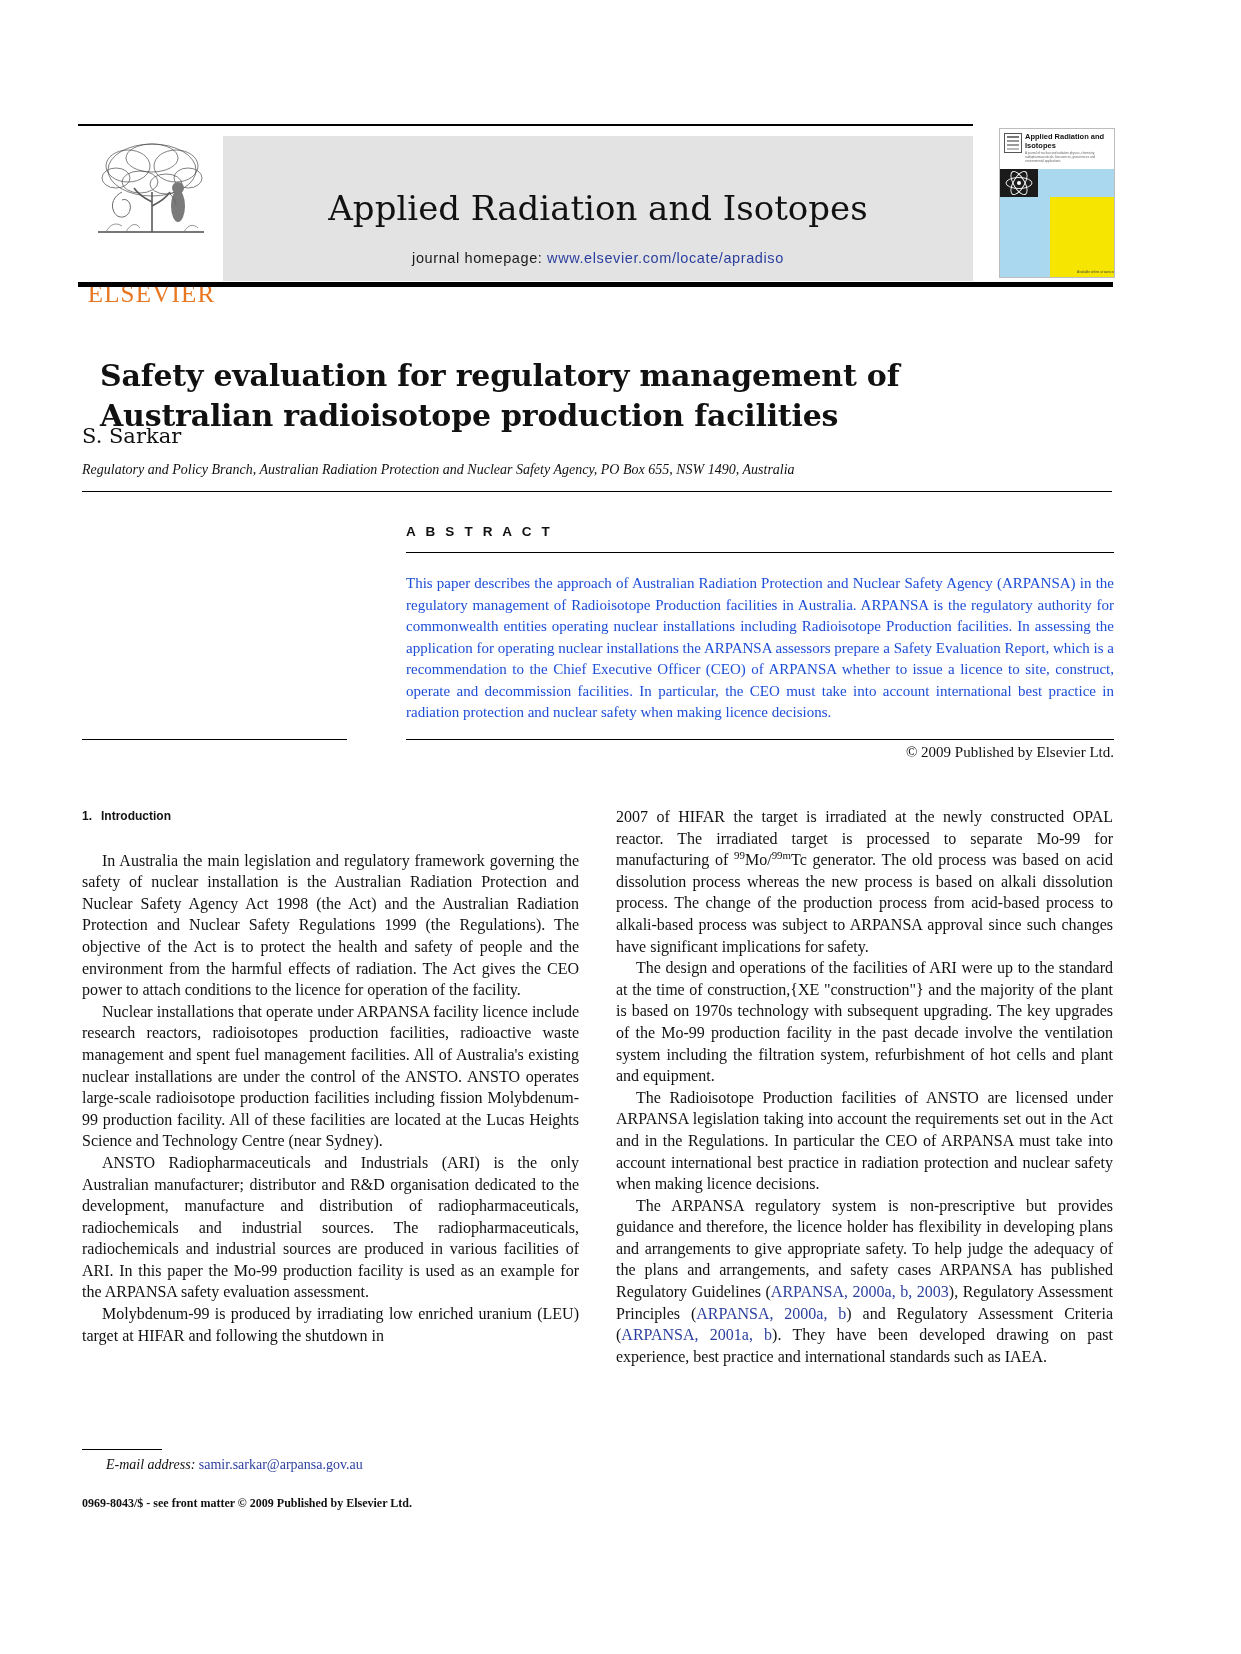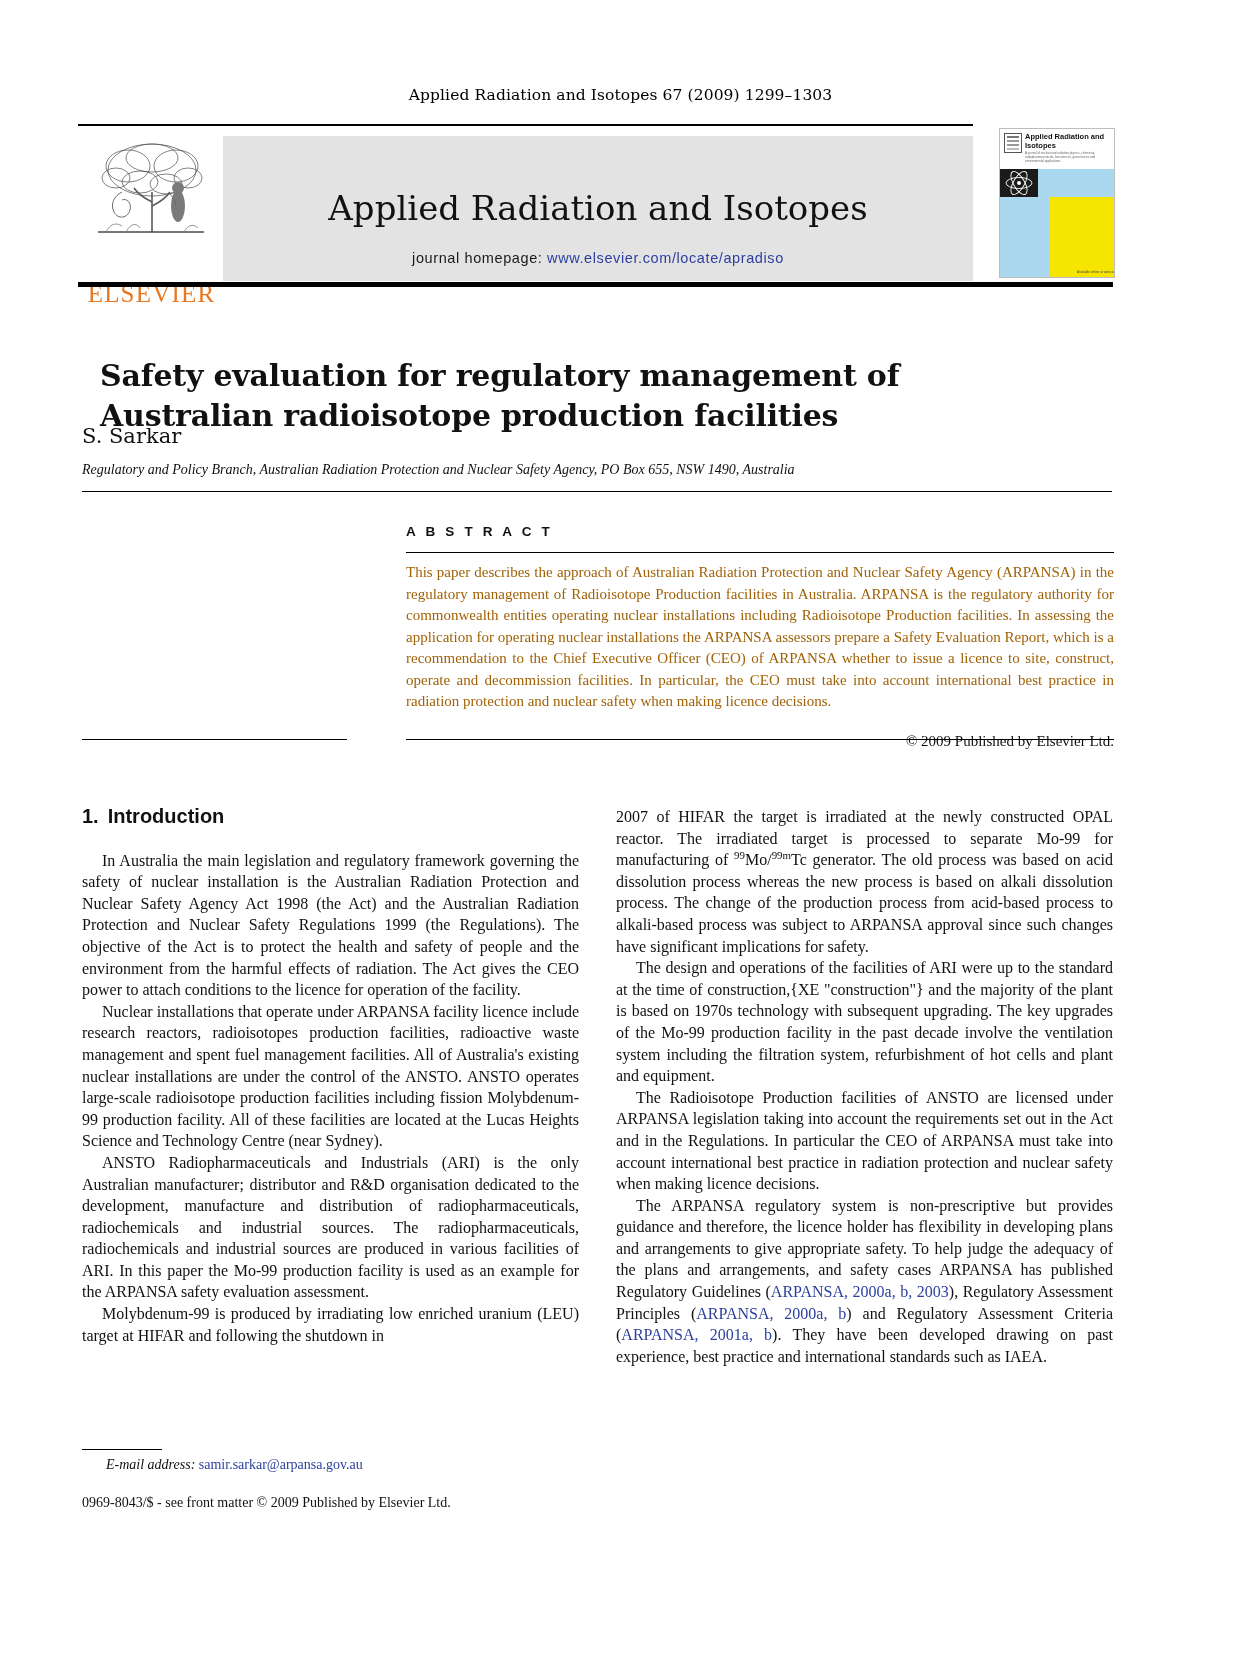--- a/index.html
+++ b/index.html
@@ -276,26 +276,26 @@
     letter-spacing: 3.2px;
     color: #111;
   }
   .abs-rule {
     margin-top: 13px;
     width: 708px;
     height: 1px;
     background: #000;
   }
   .abstract-text {
-    margin-top: 9px;
+    margin-top: 20px;
     font-family: "Liberation Serif", serif;
     font-size: 15px;
     line-height: 21.5px;
     text-align: justify;
-    color: #a16207;
+    color: #1d4ed8;
   }
   .abstract-copy {
     margin-top: 20px;
     text-align: right;
     font-family: "Liberation Serif", serif;
     font-size: 15px;
     color: #111;
   }
   .abs-rule-bottom {
     position: absolute;
@@ -314,21 +314,21 @@
     font-family: "Liberation Serif", serif;
     font-size: 16px;
     line-height: 21.6px;
     text-align: justify;
     color: #111;
   }
   .col-left { left: 82px; }
   .col-right { left: 616px; }
   .sec-head {
     font-family: "Liberation Sans", sans-serif;
-    font-size: 20px;
+    font-size: 12px;
     font-weight: bold;
     margin: 0 0 22px 0;
     text-align: left;
   }
   .sec-head .num { margin-right: 9px; }
   .col p {
     margin: 0;
     text-indent: 20px;
   }
   .col p.noindent { text-indent: 0; }
@@ -358,32 +358,32 @@
   }
   .email-line .lbl { font-style: italic; }
   .email-line .addr { color: #2b3f9e; }
 
   .issn-block {
     position: absolute;
     left: 82px;
     top: 1493px;
     width: 640px;
     font-family: "Liberation Serif", serif;
-    font-size: 14px;
+    font-size: 12px;
     line-height: 20px;
     color: #111;
+    font-weight: bold;
   }
   .issn-block .doi { color: #1a1a6e; }
 </style>
 </head>
 <body>
 
 <div class="page">
 
-  <div class="runhead">Applied Radiation and Isotopes 67 (2009) 1299–1303</div>
 
   <div class="masthead">
     <div class="masthead-rule-top"></div>
 
     <div class="elsevier-logo">
       <div class="tree-wrap">
         <svg width="118" height="112" viewBox="0 0 118 112" aria-hidden="true">
           <g stroke="#4a4a4a" stroke-width="0.7" fill="none">
             <ellipse cx="60" cy="34" rx="44" ry="26"></ellipse>
             <ellipse cx="36" cy="30" rx="22" ry="16"></ellipse>

